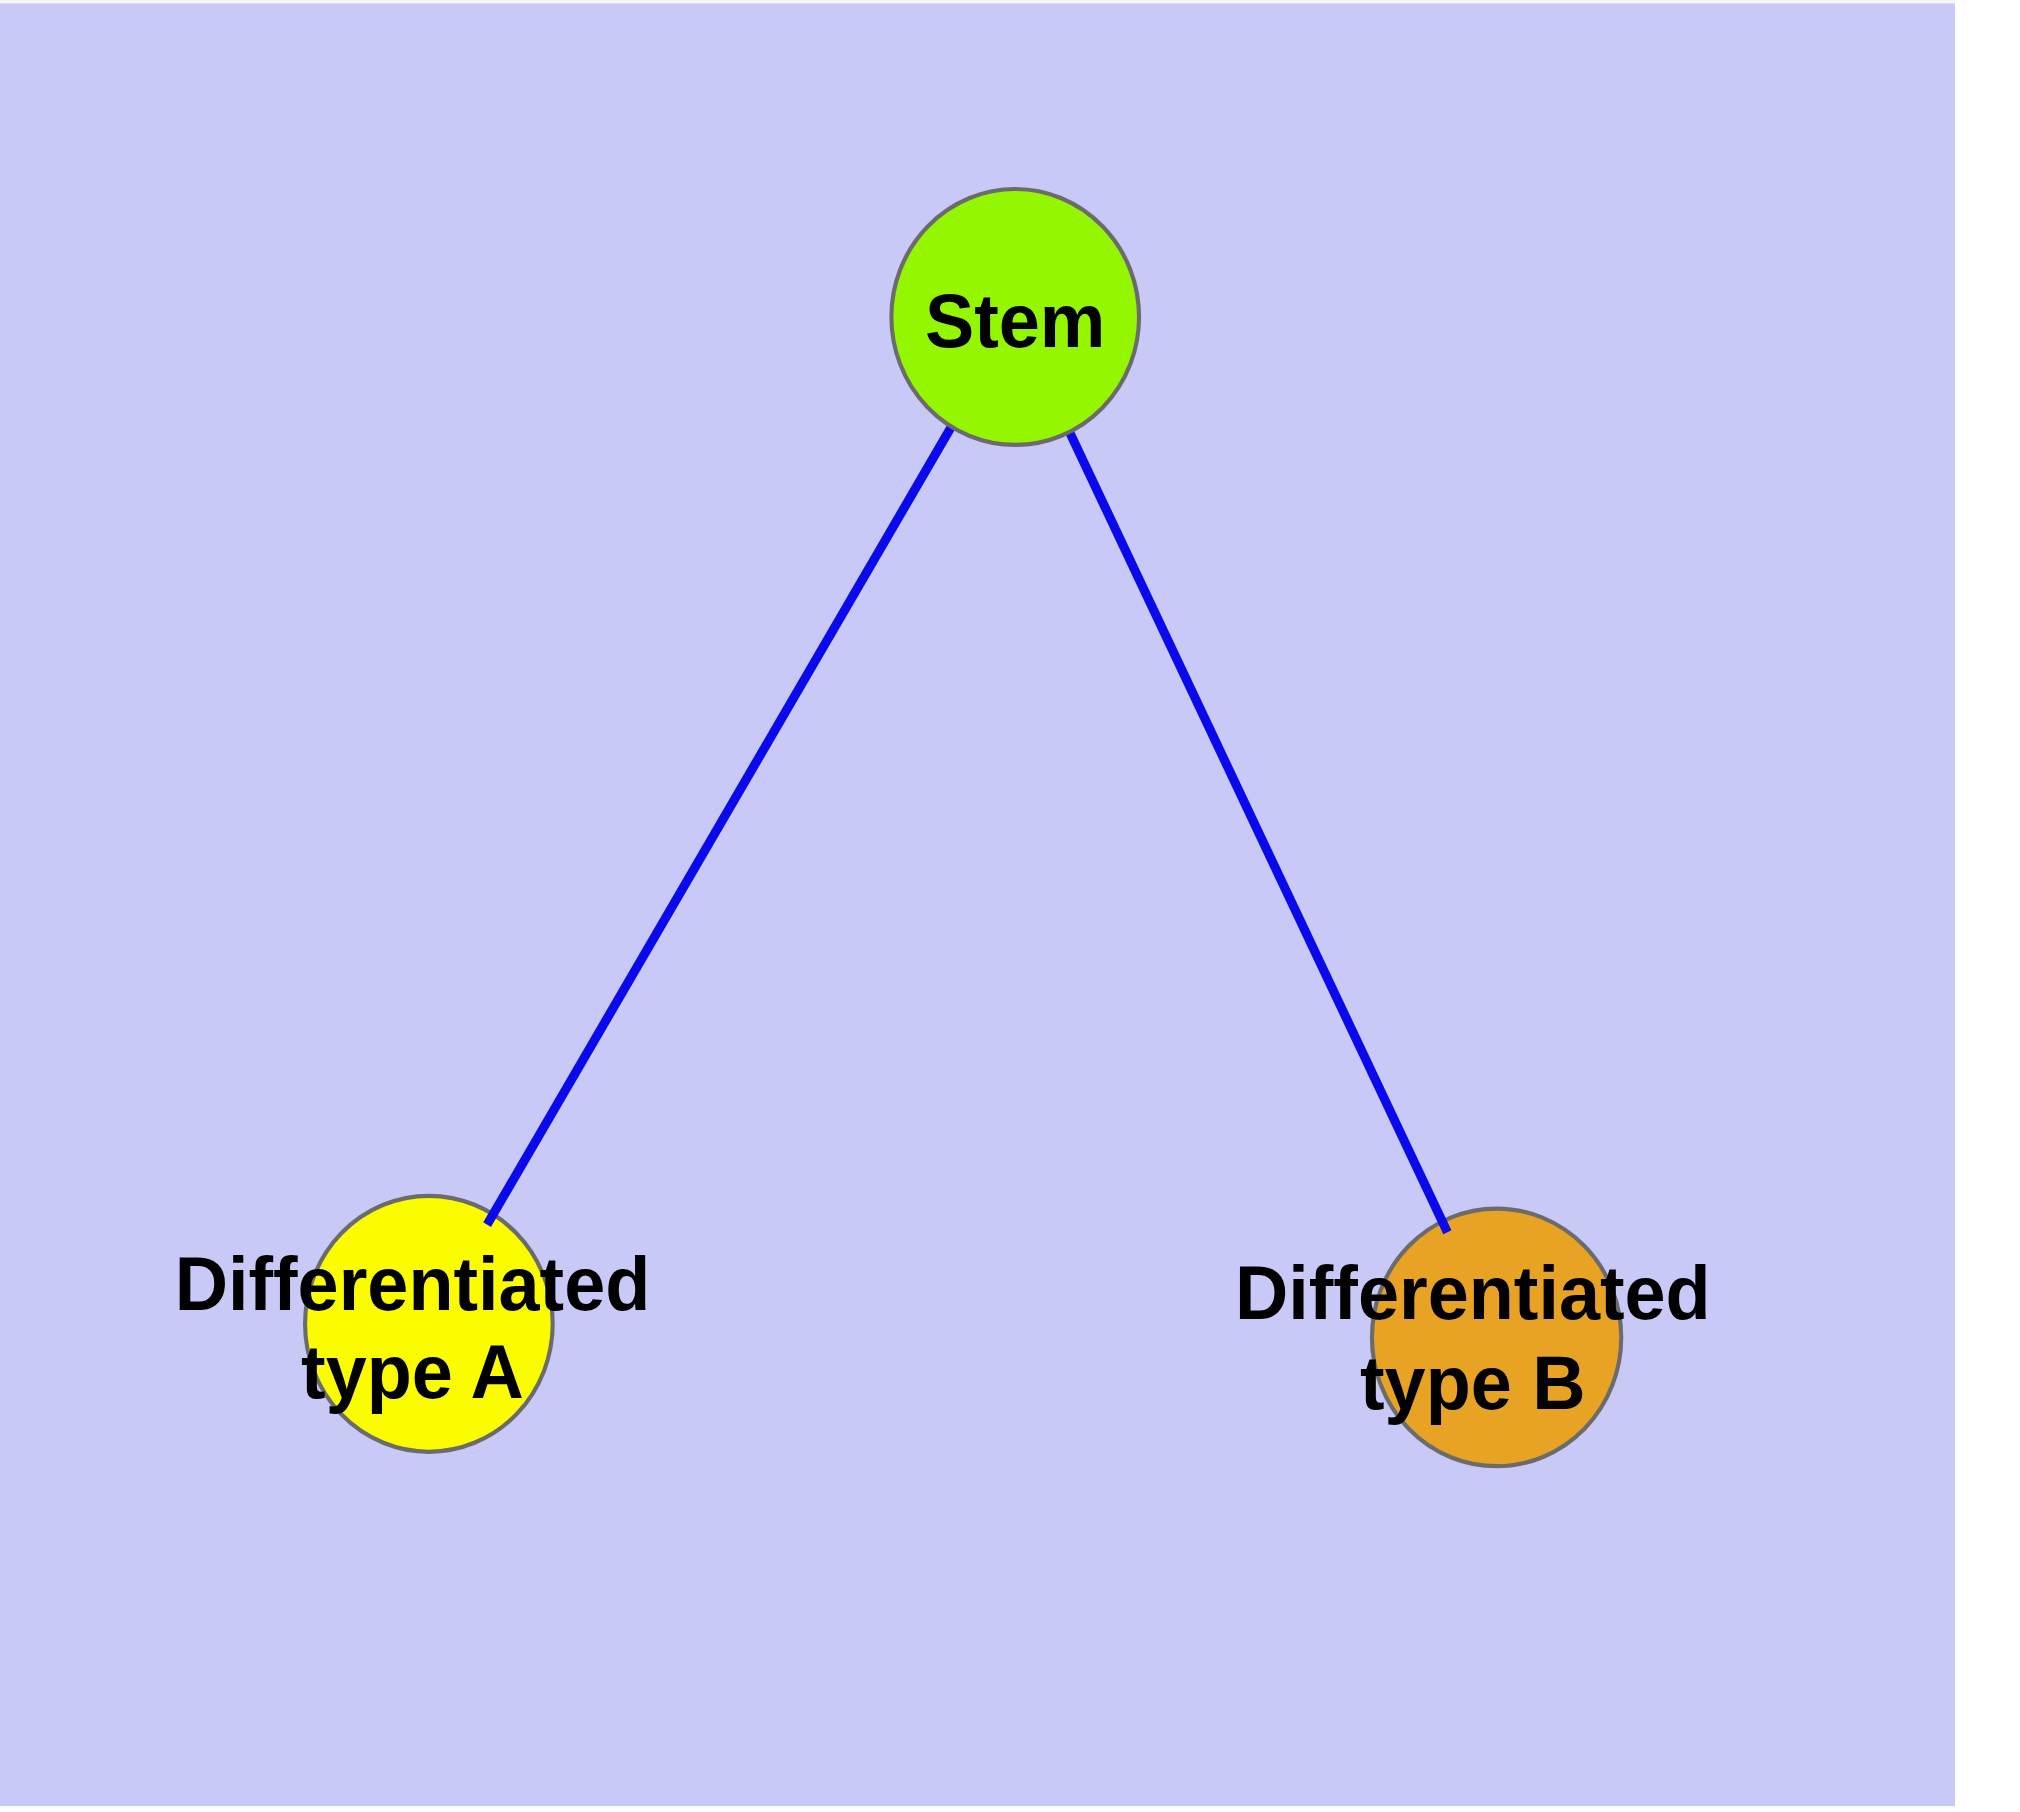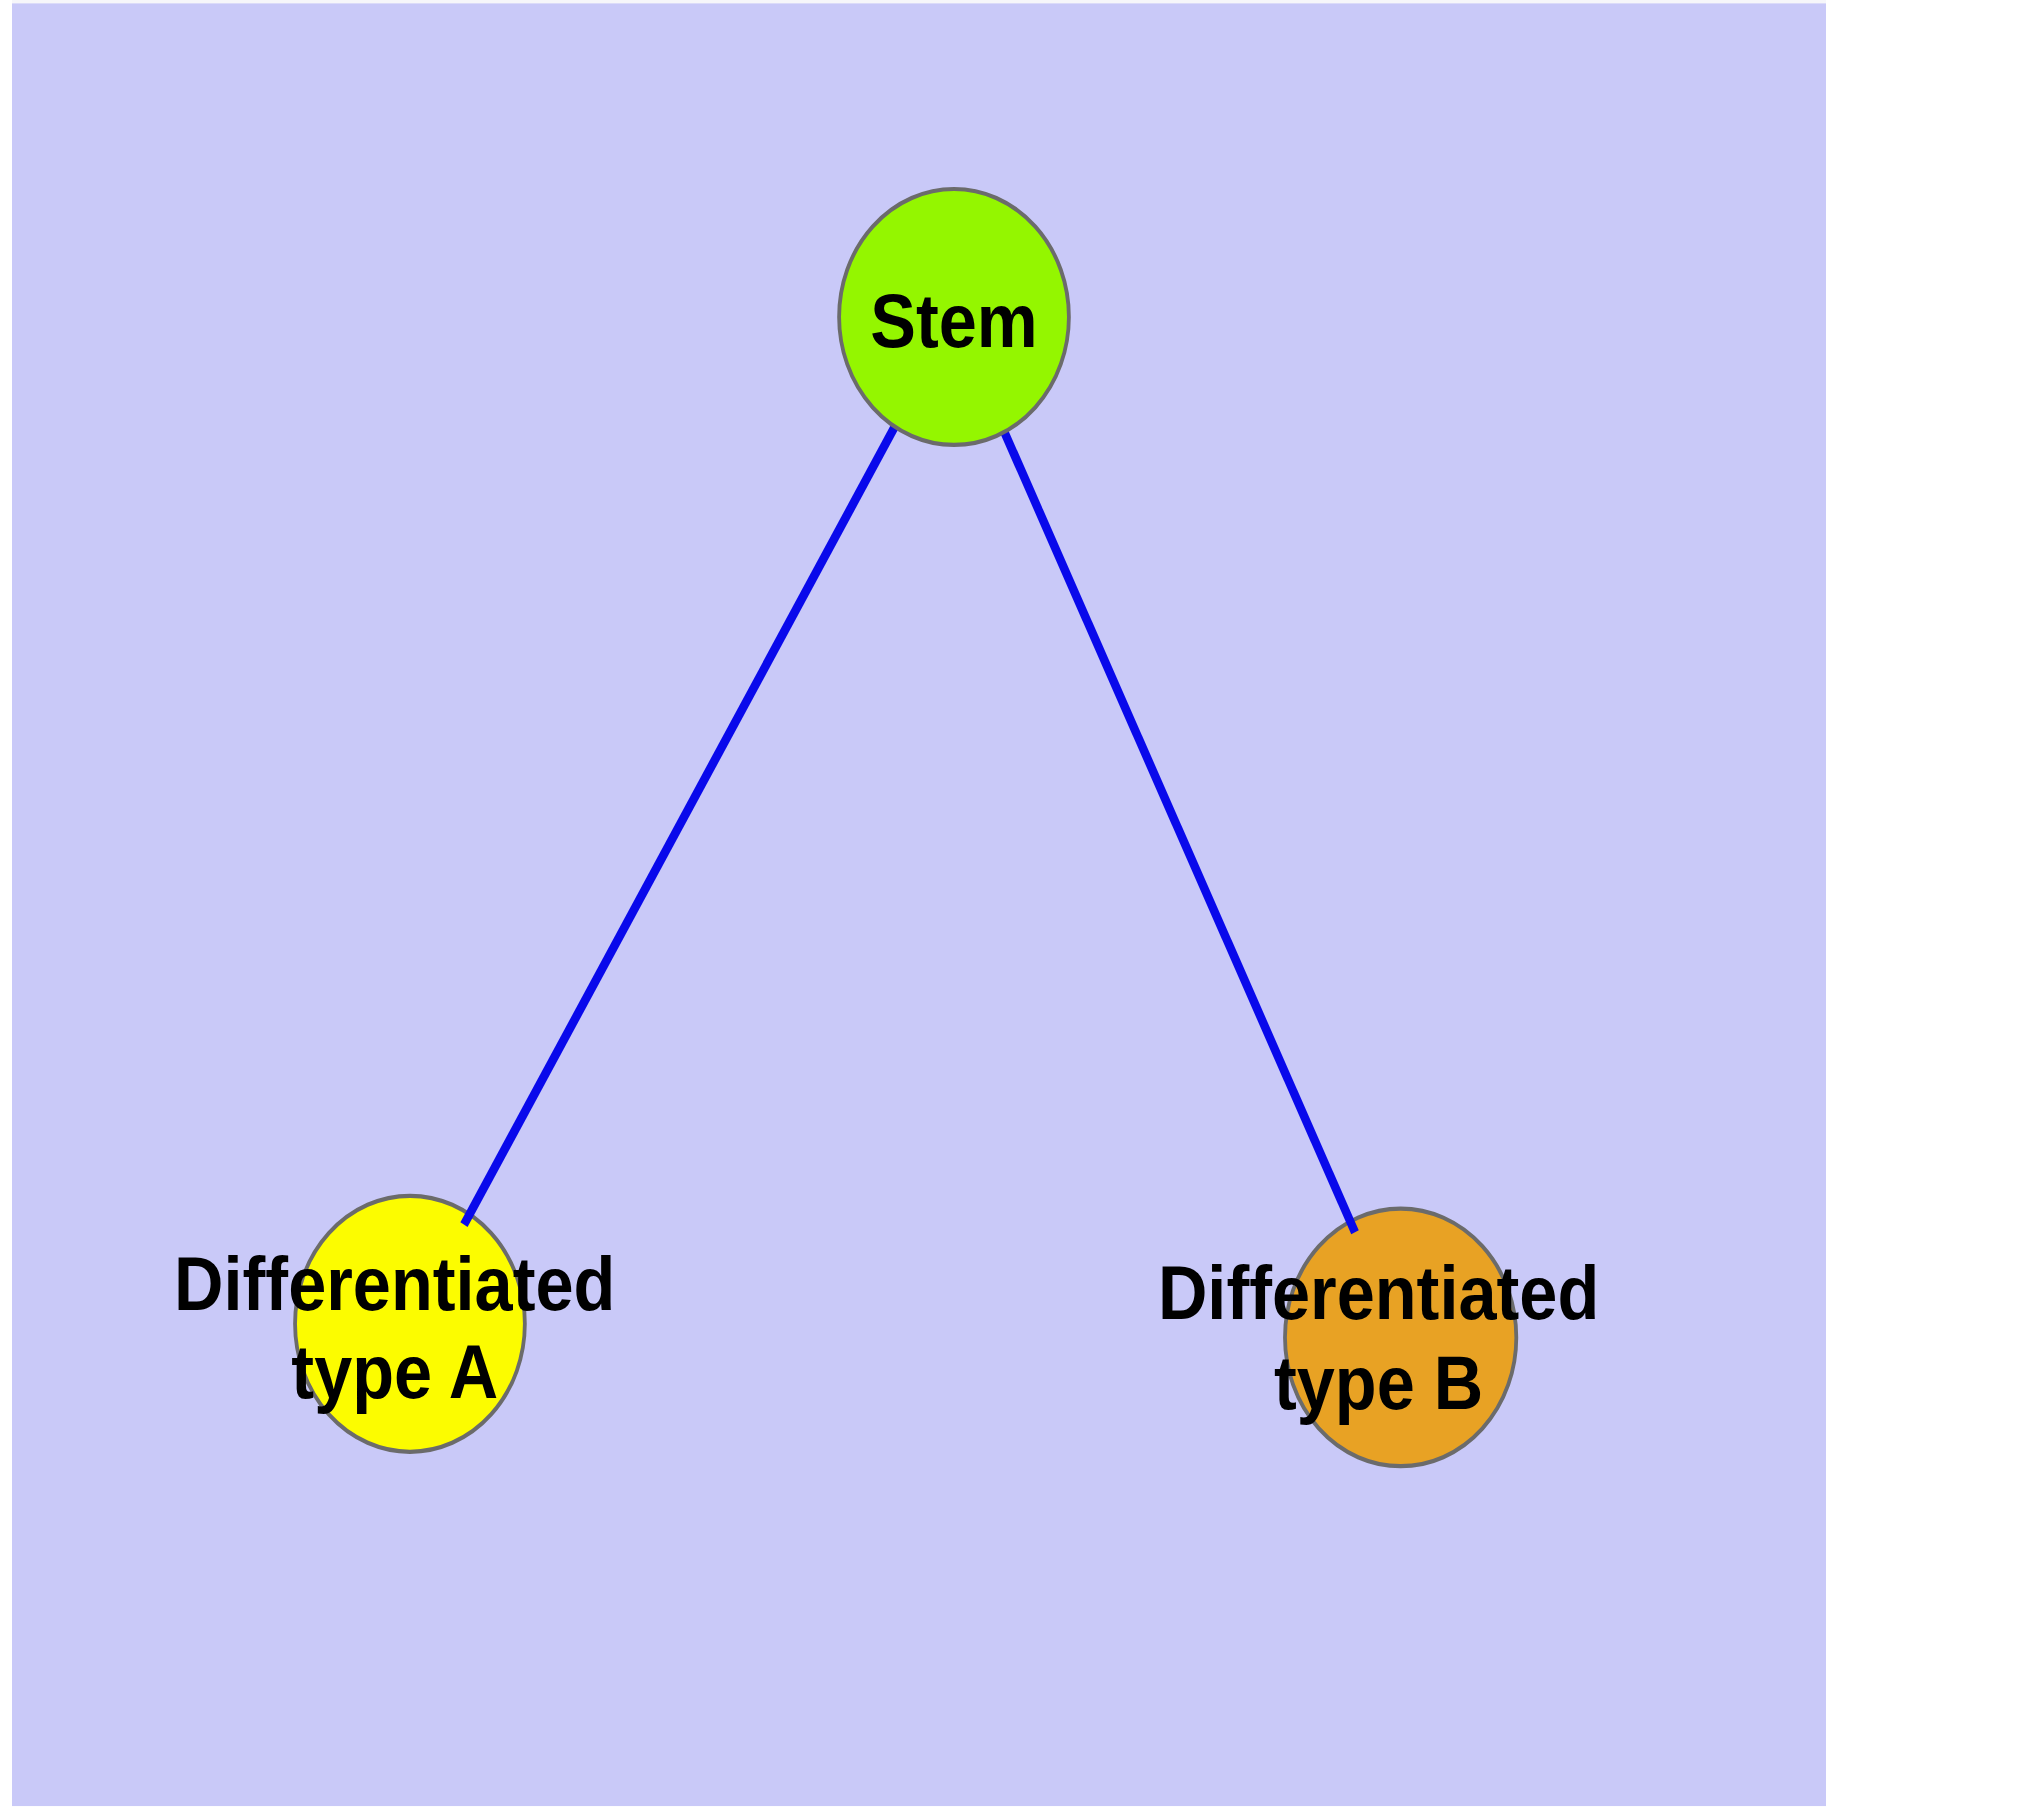--- a/index.html
+++ b/index.html
@@ -2,25 +2,24 @@
 <html style="font-size:13.6px"><head>
 <meta charset="utf-8">
 <style>
   html, body {
     margin: 0;
     padding: 0;
     background: #ffffff;
   }
   .stage {
     position: relative;
-    width: 1814px;
+    width: 1955px;
     height: 1812px;
     overflow: hidden;
     font-family: "Liberation Sans", "DejaVu Sans", sans-serif;
-    margin-left: 12px;
   }
   svg.diagram {
     display: block;
     width: 100%;
     height: 100%;
   }
   .node-circle {
     stroke-width: 5px;
   }
   .edge-line {

